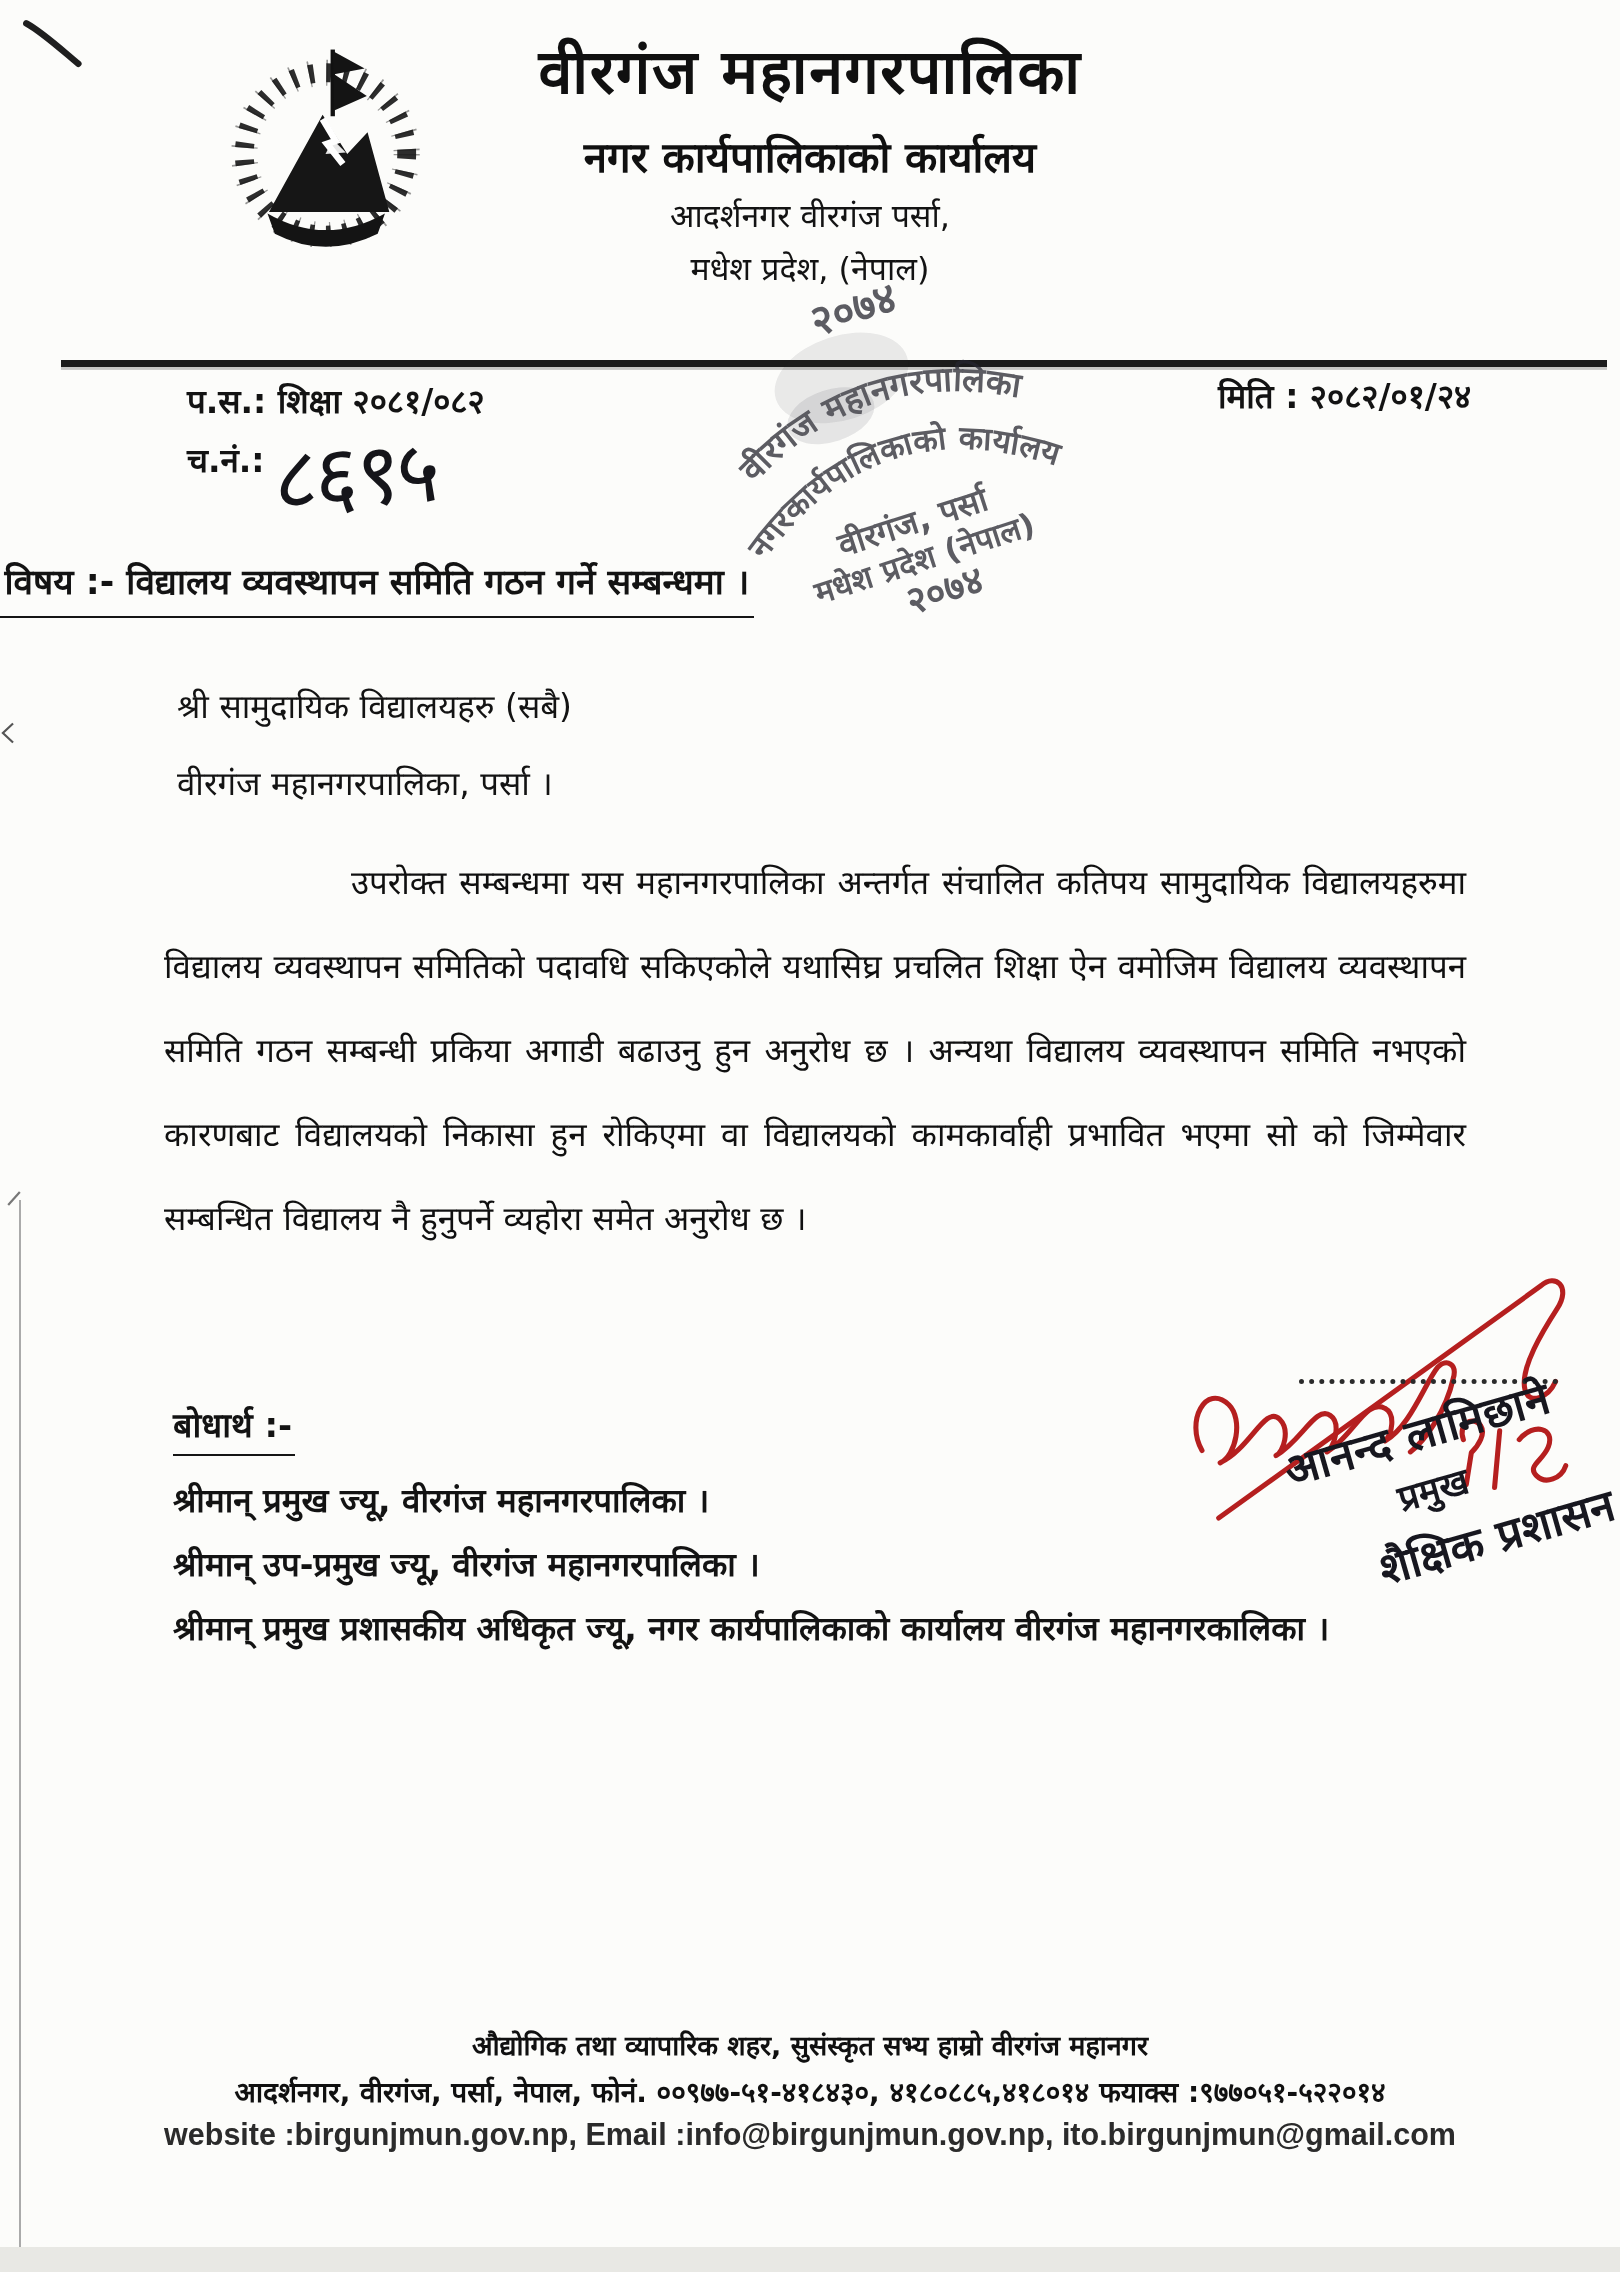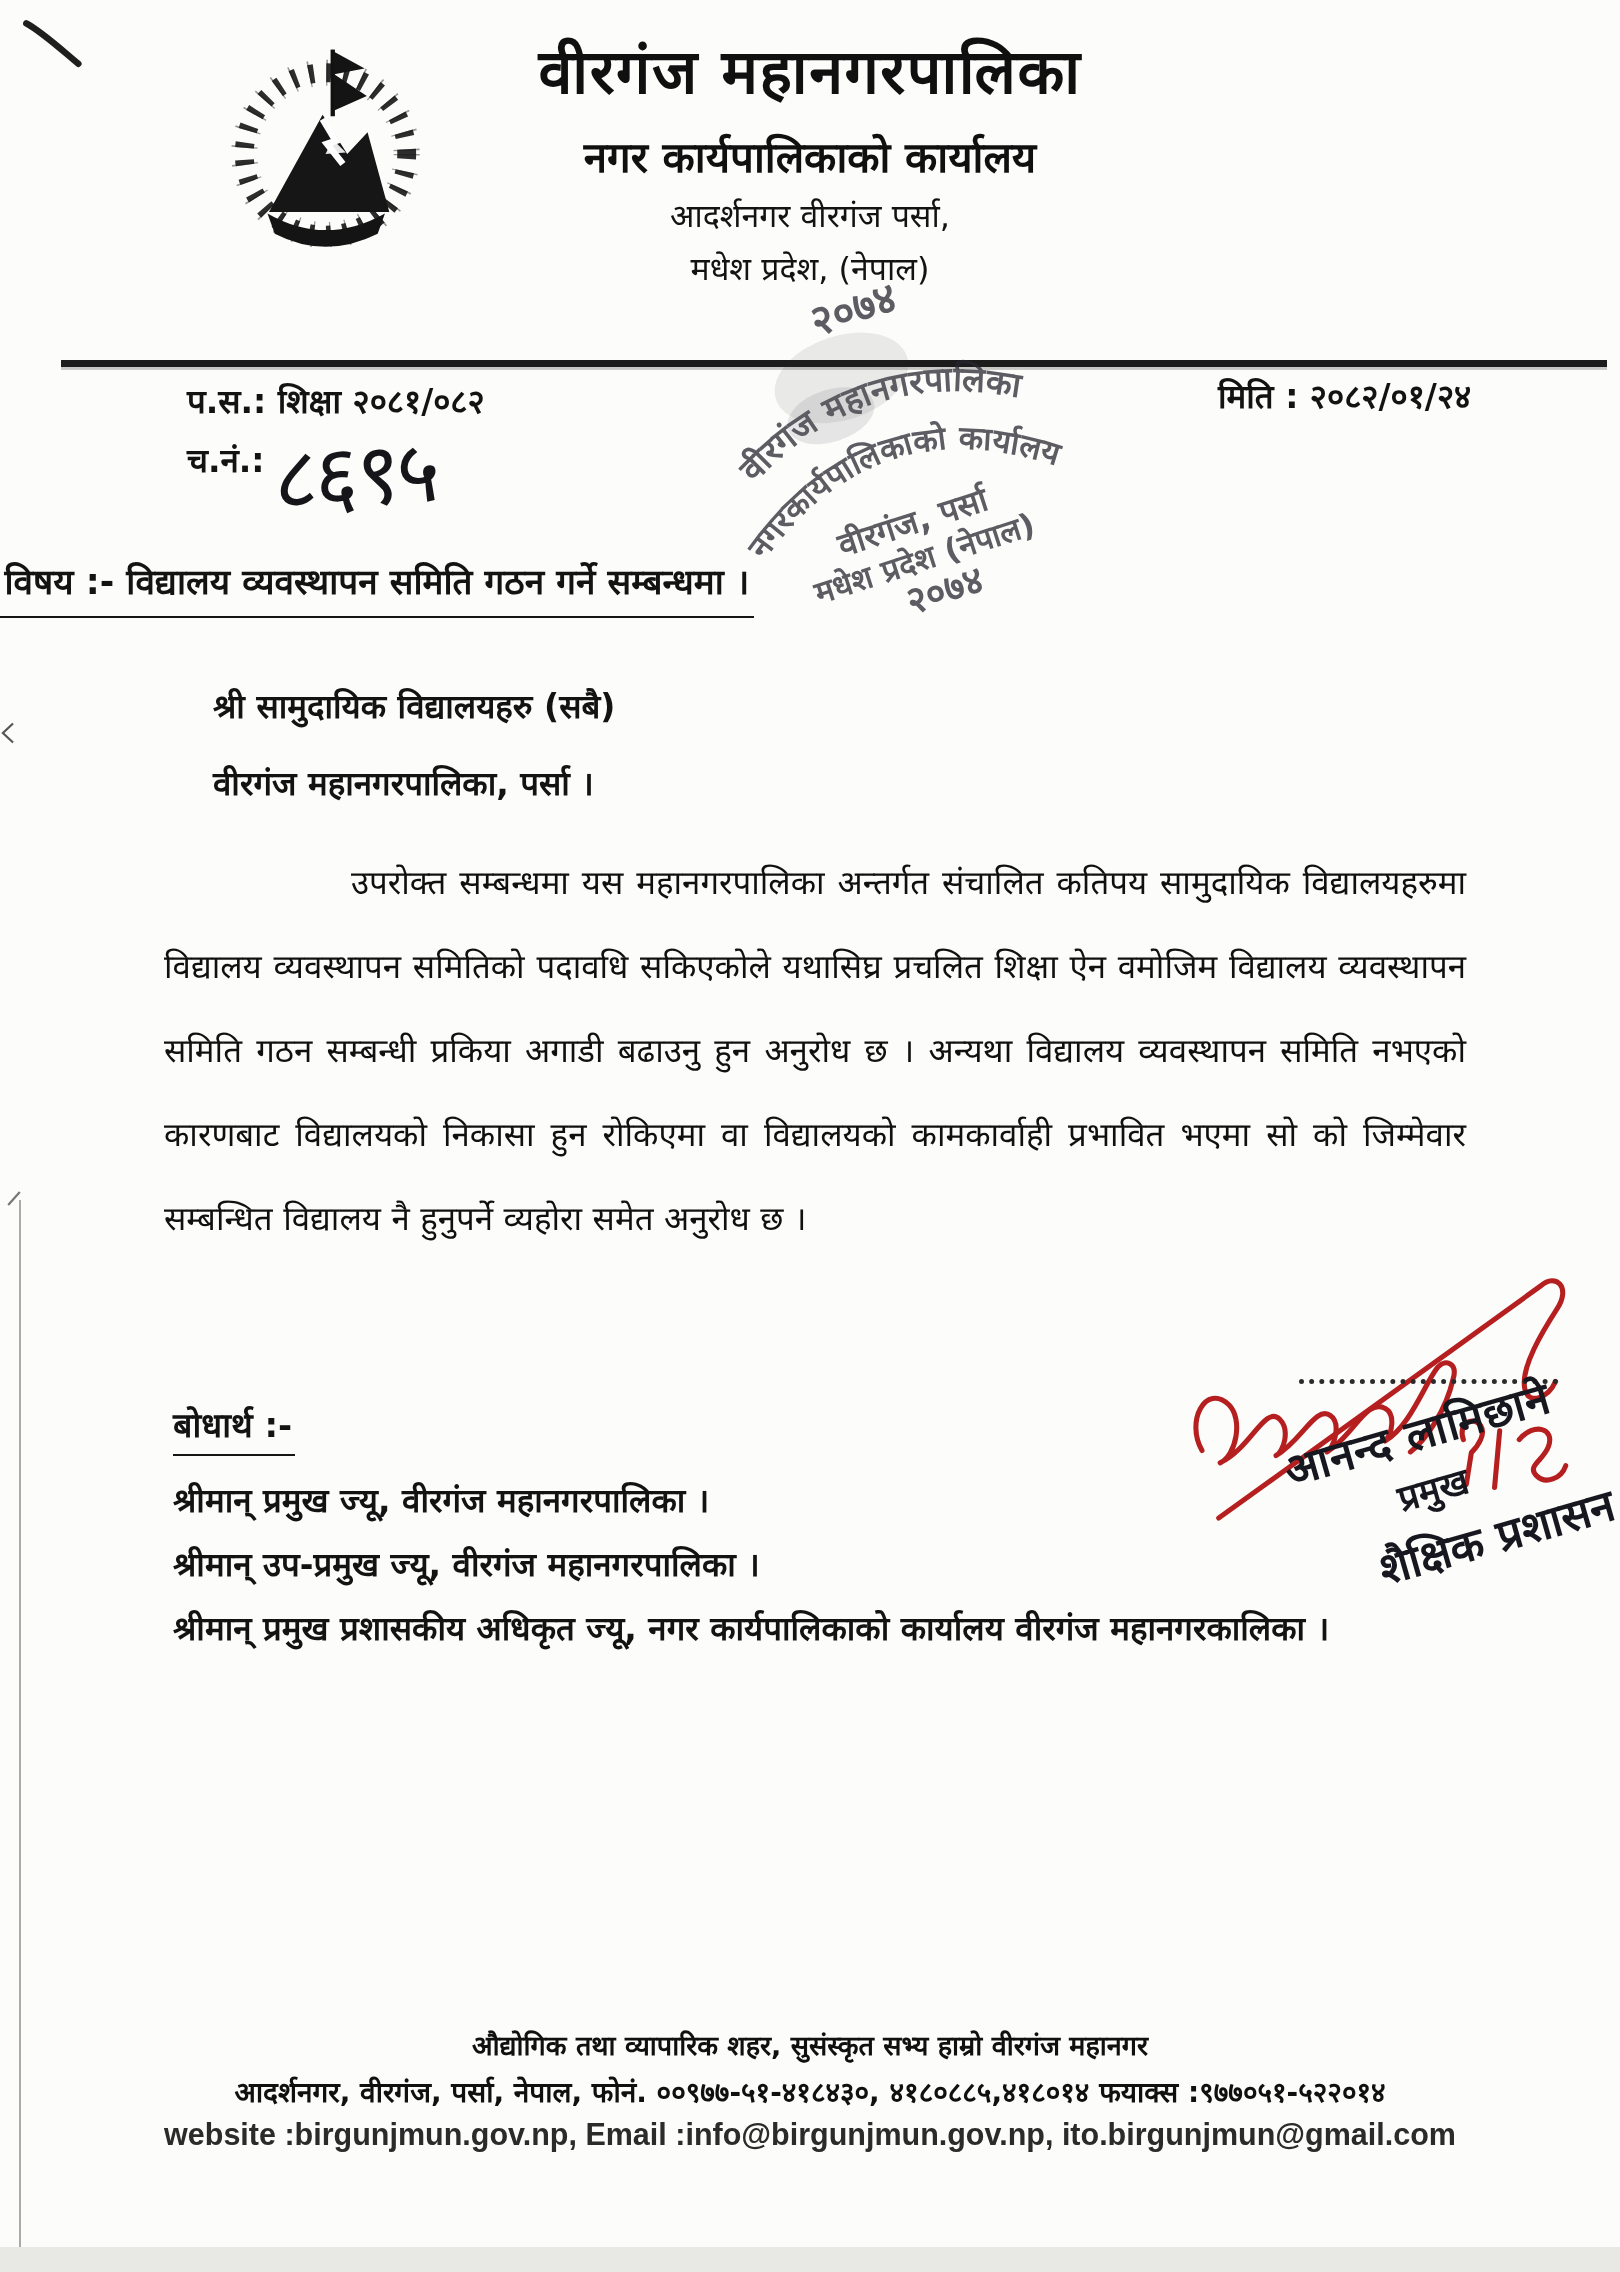--- a/index.html
+++ b/index.html
@@ -29,21 +29,21 @@
     color:#15151a;transform:rotate(-3deg) skewX(-6deg);letter-spacing:-4.4px;}
   .date-line{position:absolute;left:1218px;top:373px;font-size:33px;font-weight:bold;}
   
   .round-stamp{position:absolute;left:674px;top:248px;width:418px;height:381px;opacity:.88;}
   .round-stamp text{fill:#262630;}
   
   .subject-wrap{position:absolute;left:0;top:557px;width:100%;text-align:left;}
   .subject{display:inline-block;font-size:35px;font-weight:bold;border-bottom:2.9px solid #151515;
     padding:0 4.4px 11.6px 4.4px;}
   
-  .addressee{position:absolute;left:177px;top:683px;font-size:33px;font-weight:bold;margin-left:36px;}
+  .addressee{position:absolute;left:177px;top:683px;font-size:33px;font-weight:normal;}
   .addressee .l2{margin-top:32px;}
   
   .body-par{position:absolute;left:164px;top:841px;width:1302px;
     font-size:33px;line-height:84px;text-align:justify;text-indent:187px;color:#101010;}
   
   .sig-dots{position:absolute;left:1299px;top:1350px;width:259px;height:29px;
     border-bottom:5.1px dotted #2b2b2b;}
   .sig-scribble{position:absolute;left:1133px;top:1200px;width:501px;height:363px;}
   .sig-stamp{position:absolute;left:1176px;top:1415px;width:509px;
     transform:rotate(-16deg);transform-origin:40% 40%;

